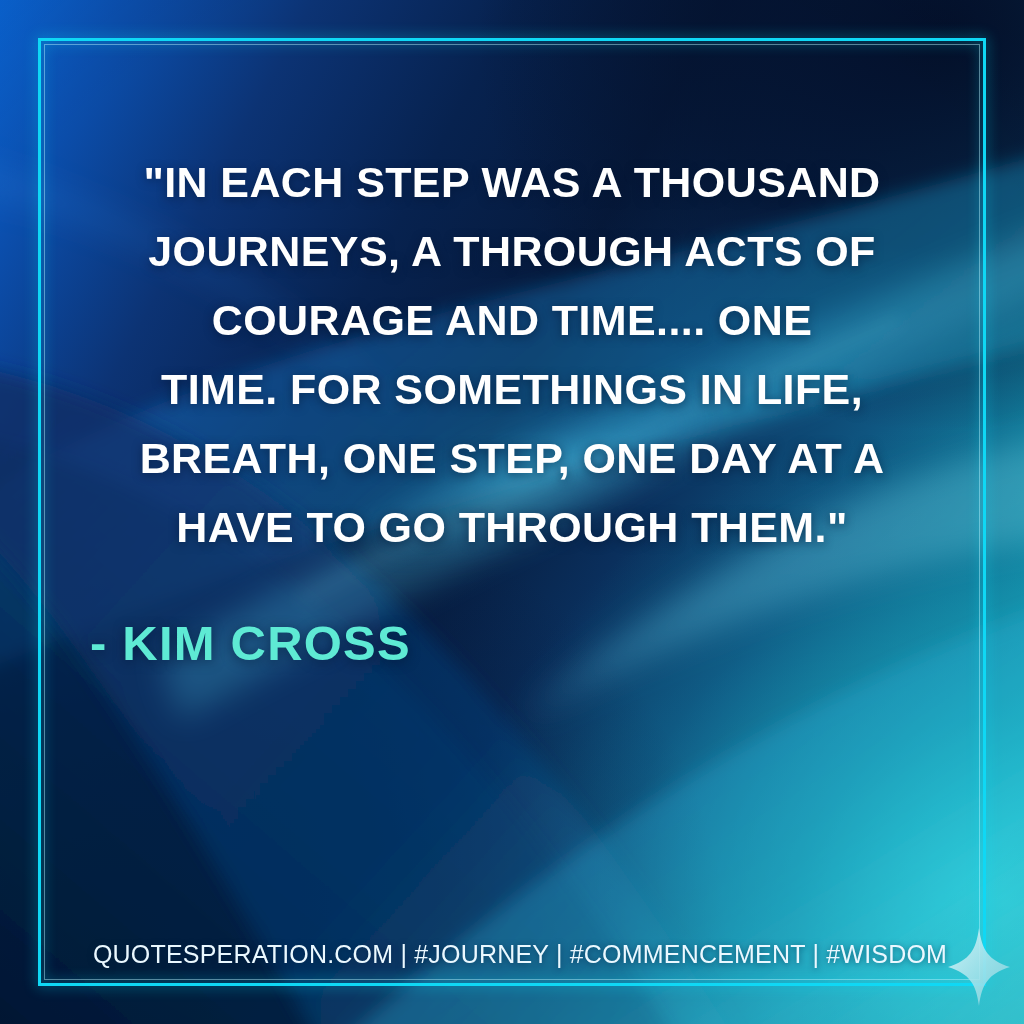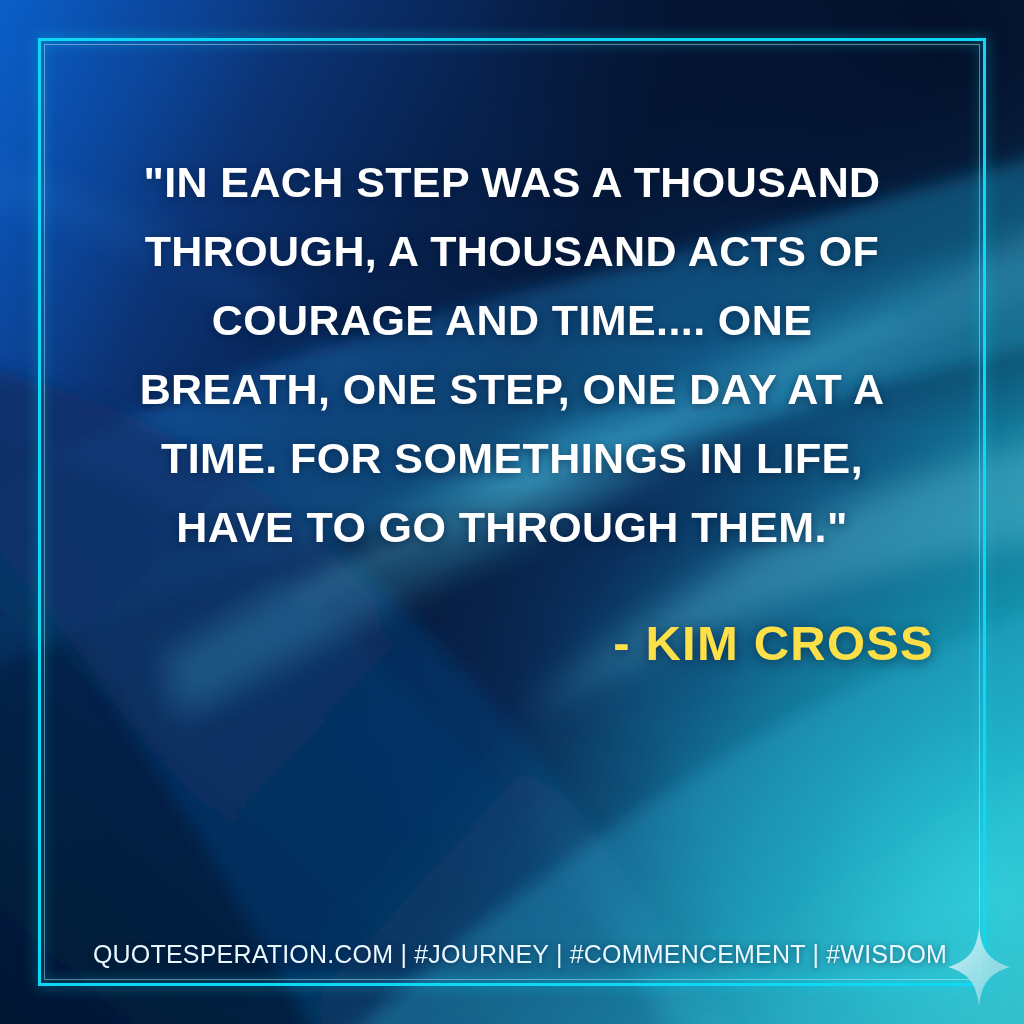--- a/index.html
+++ b/index.html
@@ -159,23 +159,23 @@
     letter-spacing: 0.4px;
     white-space: nowrap;
     text-shadow: 0 2px 10px rgba(0,20,50,0.55);
   }
 
   #author {
     position: absolute;
     left: 90px;
     top: 615px;
     width: 844px;
-    text-align: right;
+    text-align: left;
     z-index: 20;
-    color: #fde047;
+    color: #5eead4;
     font-family: "Liberation Sans", sans-serif;
     font-weight: 700;
     font-size: 49px;
     letter-spacing: 1.2px;
     text-shadow: 0 2px 12px rgba(0,20,50,0.6);
   }
 
   
   #footer {
     position: absolute;
@@ -271,24 +271,24 @@
 
   <div id="center-glow"></div>
   <div class="bg-layer" id="vignette"></div>
 
   <div id="frame-glow"></div>
   <div id="frame"></div>
   <div id="frame-inner"></div>
 
   <div id="quote-block">
     <div class="quote-line">"IN EACH STEP WAS A THOUSAND</div>
-    <div class="quote-line">THROUGH, A THOUSAND ACTS OF</div>
+    <div class="quote-line">JOURNEYS, A THROUGH ACTS OF</div>
     <div class="quote-line">COURAGE AND TIME.... ONE</div>
+    <div class="quote-line">TIME. FOR SOMETHINGS IN LIFE,</div>
     <div class="quote-line">BREATH, ONE STEP, ONE DAY AT A</div>
-    <div class="quote-line">TIME. FOR SOMETHINGS IN LIFE,</div>
     <div class="quote-line">HAVE TO GO THROUGH THEM."</div>
   </div>
 
   <div id="author">- KIM CROSS</div>
 
   <div id="footer">
     <span id="footer-text">QUOTESPERATION.COM | #JOURNEY | #COMMENCEMENT | #WISDOM</span>
   </div>
 
   <svg id="sparkle" viewBox="0 0 62 78">

